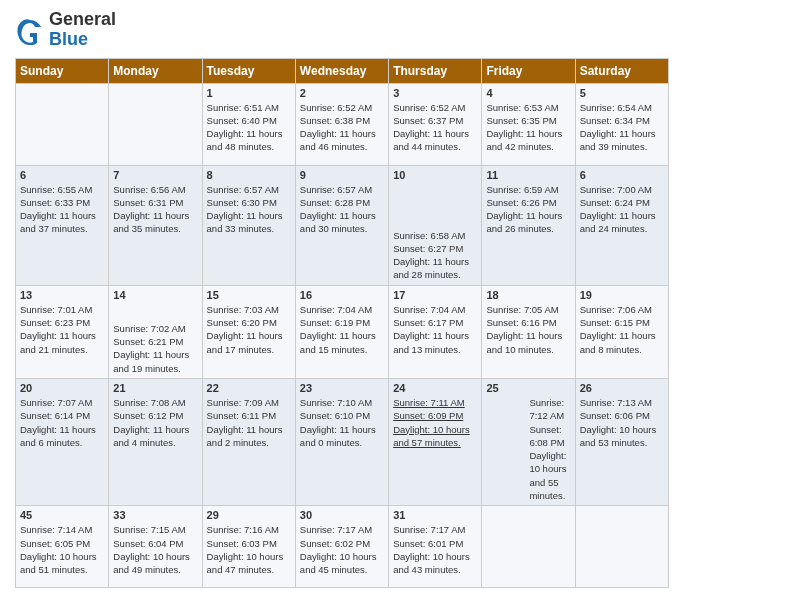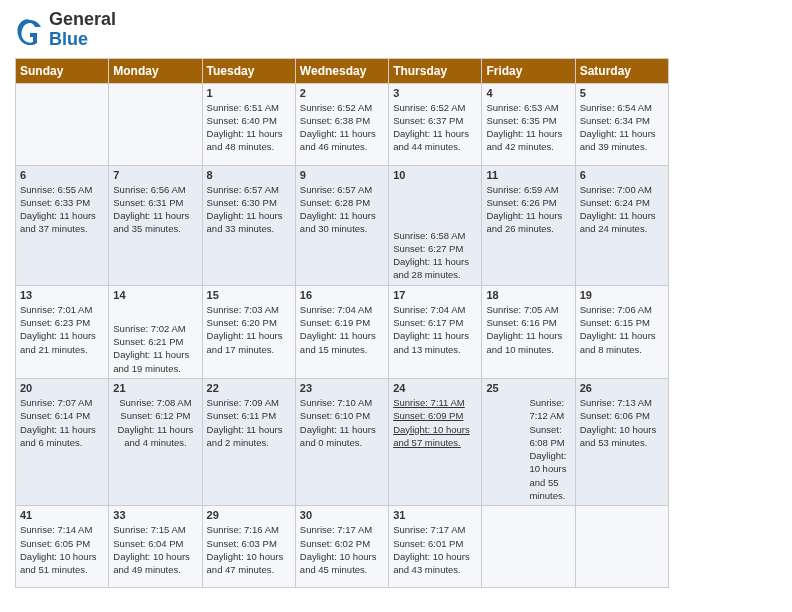--- a/index.html
+++ b/index.html
@@ -248,21 +248,21 @@
         </tr>
         <tr>
           <td>
             <span class="day-number">20</span>
             <div class="day-info" style="white-space: pre-line;">Sunrise: 7:07 AM
 Sunset: 6:14 PM
 Daylight: 11 hours and 6 minutes.</div>
           </td>
           <td>
             <span class="day-number">21</span>
-            <div class="day-info" style="white-space: pre-line; text-align: center;">Sunrise: 7:08 AM
+            <div class="day-info" style="white-space: pre-line;">Sunrise: 7:08 AM
 Sunset: 6:12 PM
 Daylight: 11 hours and 4 minutes.</div>
           </td>
           <td>
             <span class="day-number">22</span>
             <div class="day-info" style="white-space: pre-line;">Sunrise: 7:09 AM
 Sunset: 6:11 PM
 Daylight: 11 hours and 2 minutes.</div>
           </td>
           <td>
@@ -285,21 +285,21 @@
           </td>
           <td>
             <span class="day-number">26</span>
             <div class="day-info" style="white-space: pre-line;">Sunrise: 7:13 AM
 Sunset: 6:06 PM
 Daylight: 10 hours and 53 minutes.</div>
           </td>
         </tr>
         <tr>
           <td>
-            <span class="day-number">41</span>
+            <span class="day-number">45</span>
             <div class="day-info" style="white-space: pre-line;">Sunrise: 7:14 AM
 Sunset: 6:05 PM
 Daylight: 10 hours and 51 minutes.</div>
           </td>
           <td>
             <span class="day-number">33</span>
             <div class="day-info" style="white-space: pre-line;">Sunrise: 7:15 AM
 Sunset: 6:04 PM
 Daylight: 10 hours and 49 minutes.</div>
           </td>

